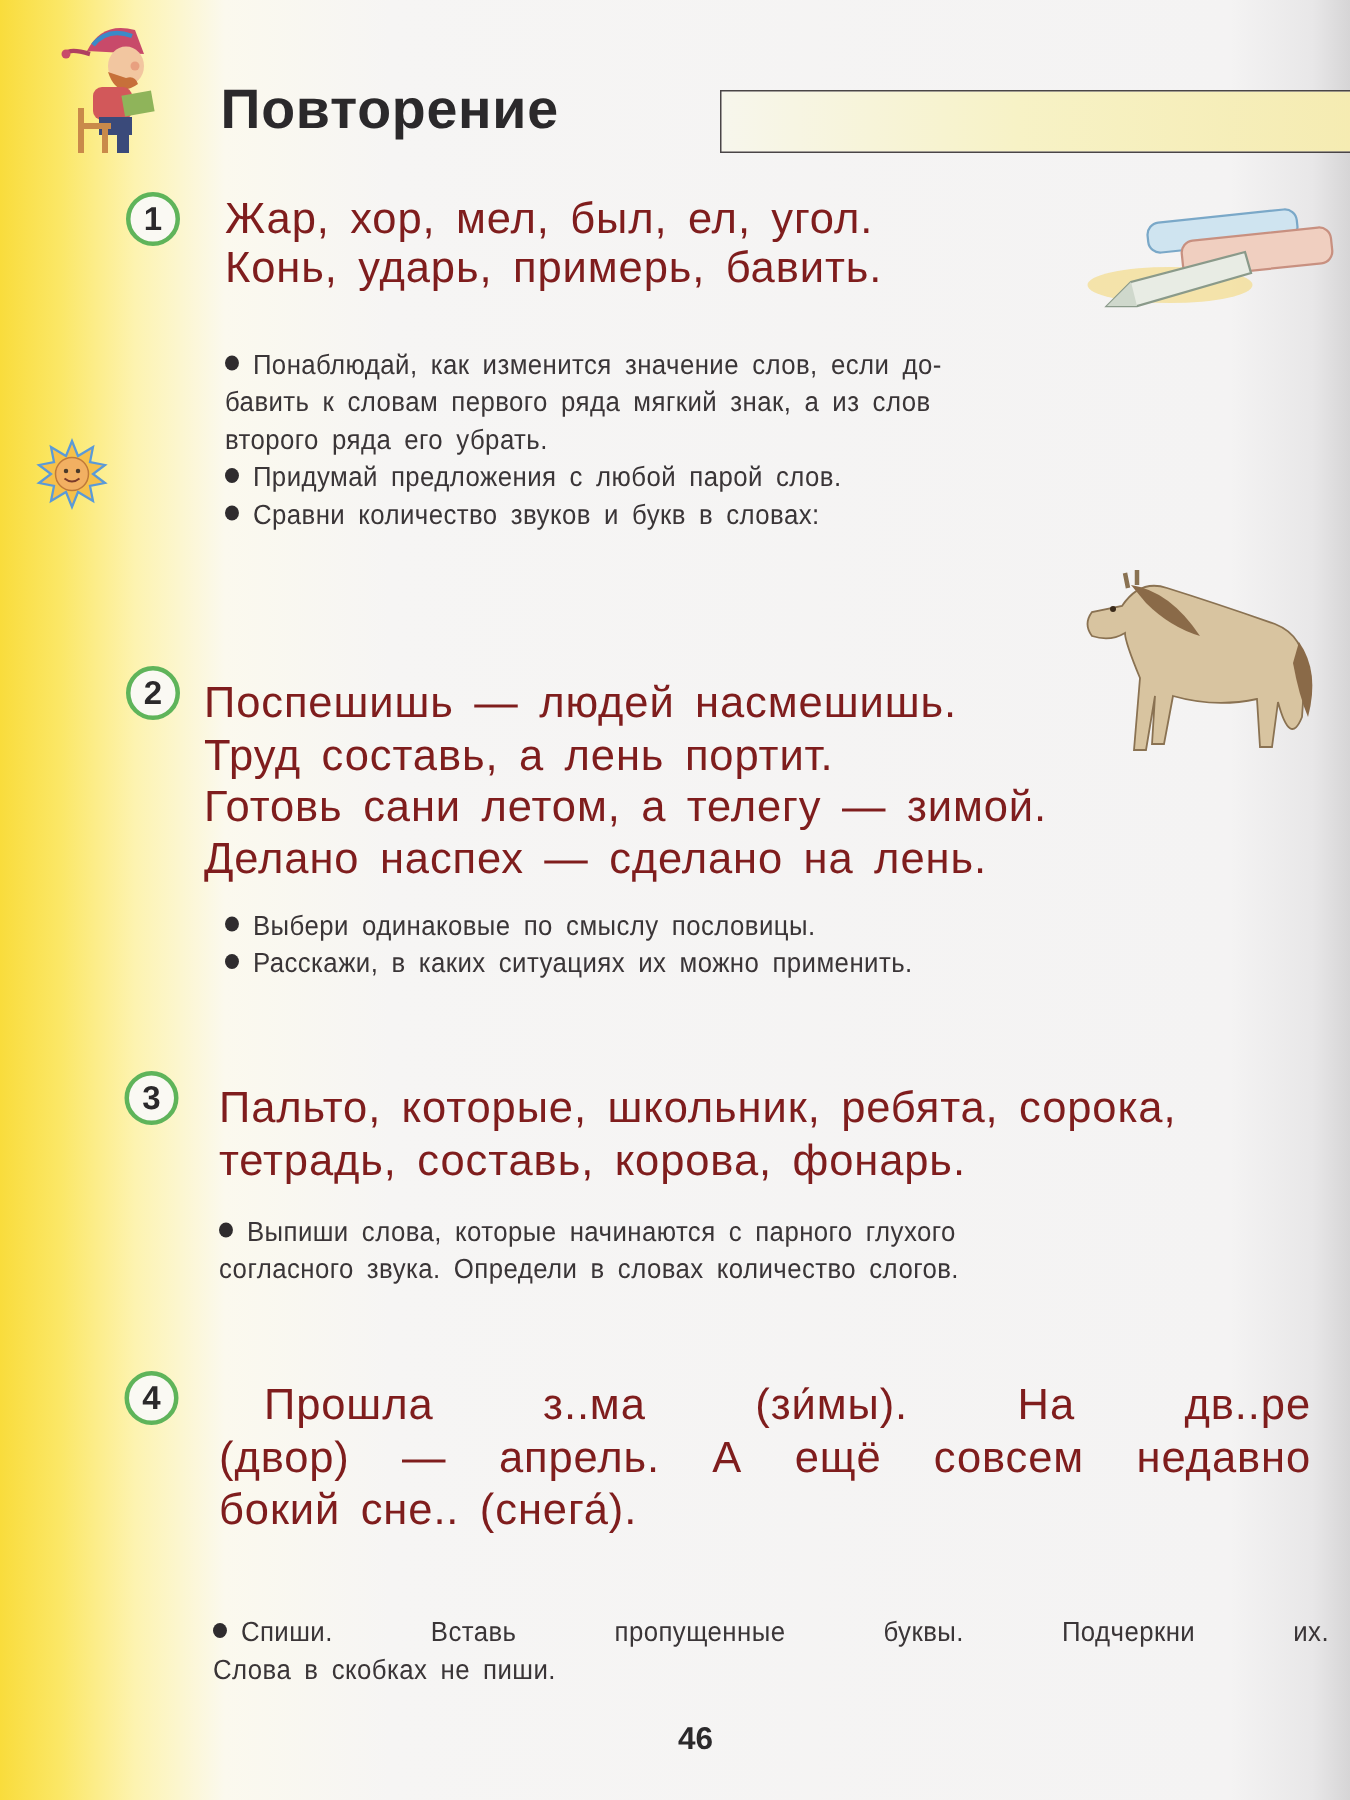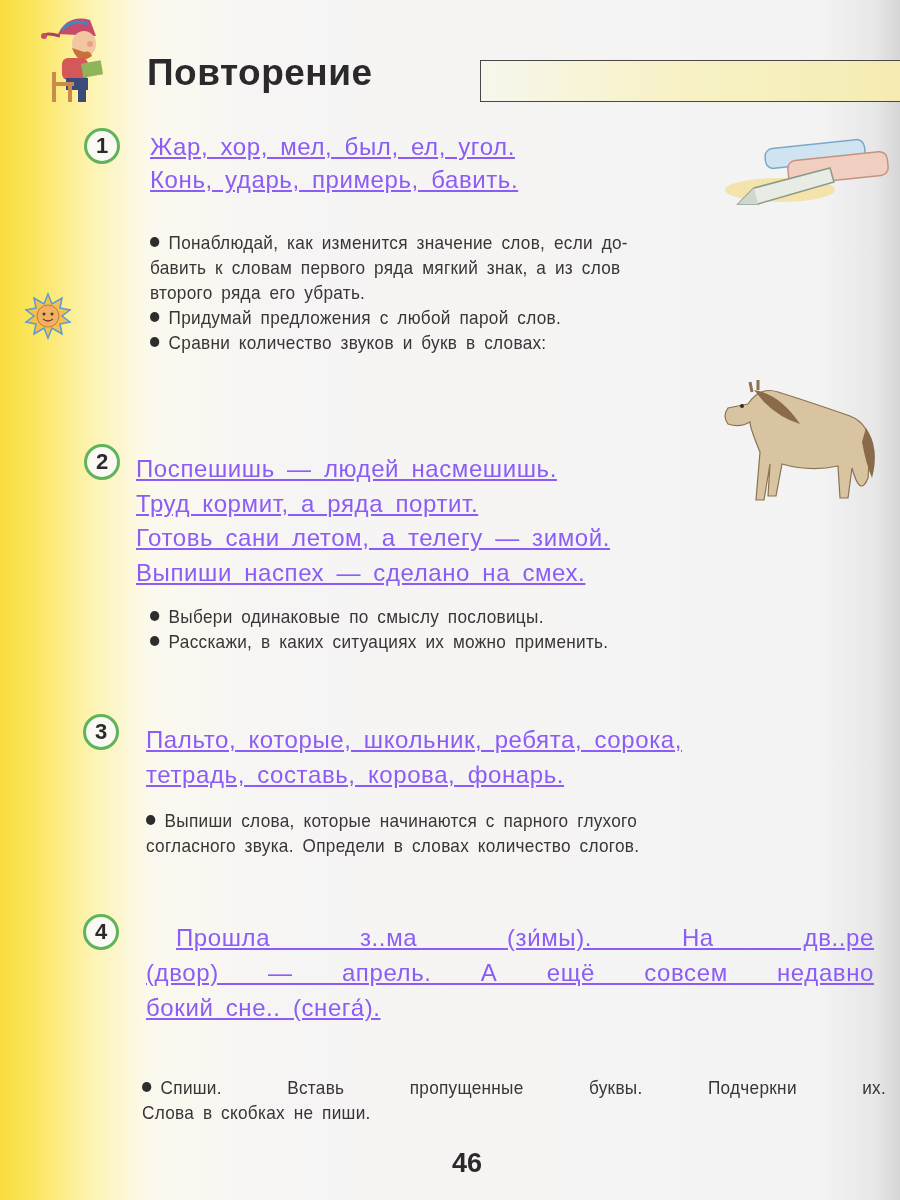--- a/index.html
+++ b/index.html
@@ -26,31 +26,31 @@
 
   
   .badge {
     position: absolute; width: 36px; height: 36px; border-radius: 50%;
     border: 3px solid #5fb45a; background: #faf9f3;
     display: flex; align-items: center; justify-content: center;
     font-weight: bold; font-size: 22px; color: #2b292b;
     box-sizing: border-box;
   }
 
-  .big { position: absolute; font-size: 24px; line-height: 33px; letter-spacing: 0.6px; word-spacing: 5px; color: #8b5cf6; margin: 0; text-decoration: underline; }
+  .big { position: absolute; font-size: 29px; line-height: 33px; letter-spacing: 0.6px; word-spacing: 5px; color: #7f1d1d; margin: 0; }
   .small { position: absolute; font-family: "Liberation Sans", sans-serif; font-size: 18.5px; line-height: 25px; color: #3a3537; letter-spacing: 0.3px; word-spacing: 4px; margin: 0; transform: scaleX(0.93); transform-origin: left top; }
   .bullet { display: inline-block; width: 10px; height: 10px; border-radius: 50%; background: #2f2c2e; margin-right: 10px; vertical-align: 2px; }
   .line { display: block; white-space: nowrap; }
   .justify { text-align: justify; text-align-last: justify; }
 
   .sun { position: absolute; left: 24px; top: 292px; width: 48px; height: 48px; }
   .chalk { position: absolute; left: 710px; top: 130px; width: 185px; height: 90px; }
   .horse { position: absolute; left: 720px; top: 368px; width: 165px; height: 145px; }
 
-  .page-number { position: absolute; left: 452px; top: 1148px; font-weight: bold; font-size: 27px; color: #2b292b; }
+  .page-number { position: absolute; left: 452px; top: 1148px; font-weight: bold; font-size: 21px; color: #2b292b; }
 </style>
 </head>
 <body>
 
 <div class="page">
 
   <svg class="mascot" viewBox="0 0 80 100">
     <path d="M20 28 Q30 8 52 14 L58 30 Z" fill="#c84a6a"></path>
     <path d="M24 24 Q34 12 50 18" stroke="#3a8ac8" stroke-width="3" fill="none"></path>
     <path d="M22 30 Q8 26 6 30" stroke="#b04060" stroke-width="3" fill="none"></path>
@@ -102,23 +102,23 @@
     <path d="M28 36 Q40 18 58 24 Q90 34 130 48 Q150 56 150 80 L148 110 Q140 130 132 100 L128 130 L120 130 L118 98 Q90 104 62 96 L56 128 L48 128 L50 96 L44 132 L36 132 L40 84 Q30 60 30 54 Q20 60 8 56 Q2 48 8 40 Z" fill="#d8c4a0" stroke="#8a7252" stroke-width="1.2"></path>
     <path d="M34 22 Q60 26 80 56 Q60 50 44 34 Z" fill="#8a6a48"></path>
     <path d="M146 60 Q160 80 152 110 Q146 96 142 74 Z" fill="#8a6a48"></path>
     <circle cx="22" cy="38" r="2" fill="#3a2a1a"></circle>
     <path d="M30 14 L32 24 M38 12 L38 22" stroke="#8a7252" stroke-width="3"></path>
   </svg>
 
   <div class="badge" style="left:84px; top:444px;">2</div>
   <p class="big" style="left:136px; top:452px; line-height:34.5px;">
     <span class="line">Поспешишь — людей насмешишь.</span>
-    <span class="line">Труд кормит, а ряда портит.</span>
+    <span class="line">Труд составь, а лень портит.</span>
     <span class="line">Готовь сани летом, а телегу — зимой.</span>
-    <span class="line">Выпиши наспех — сделано на смех.</span>
+    <span class="line">Делано наспех — сделано на лень.</span>
   </p>
   <p class="small" style="left:150px; top:604px;">
     <span class="line"><span class="bullet"></span><span>Выбери одинаковые по смыслу пословицы.</span></span>
     <span class="line"><span class="bullet"></span><span>Расскажи, в каких ситуациях их можно применить.</span></span>
   </p>
 
   <div class="badge" style="left:83px; top:714px;">3</div>
   <p class="big" style="left:146px; top:722px; line-height:35px;">
     <span class="line">Пальто, которые, школьник, ребята, сорока,</span>
     <span class="line">тетрадь, составь, корова, фонарь.</span>

